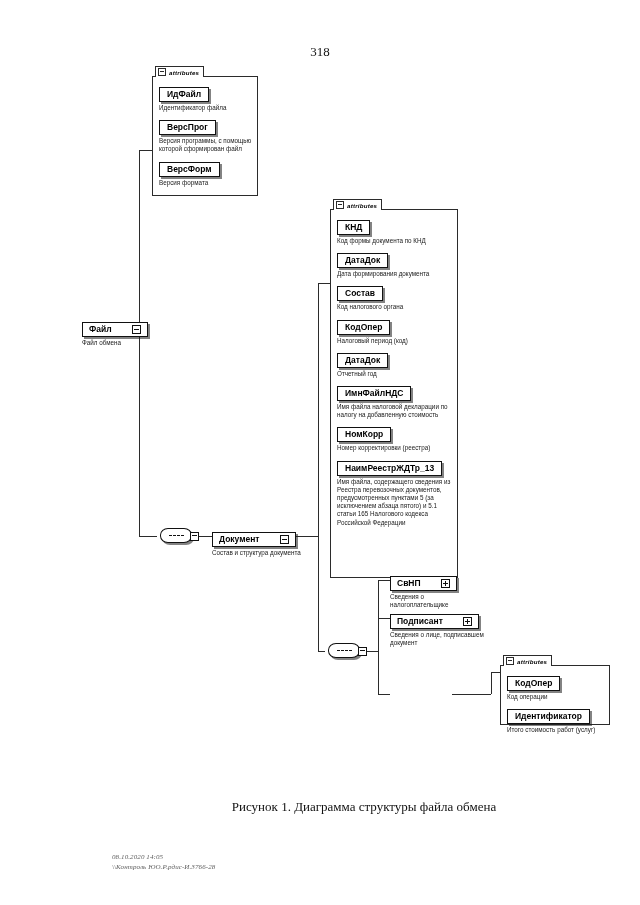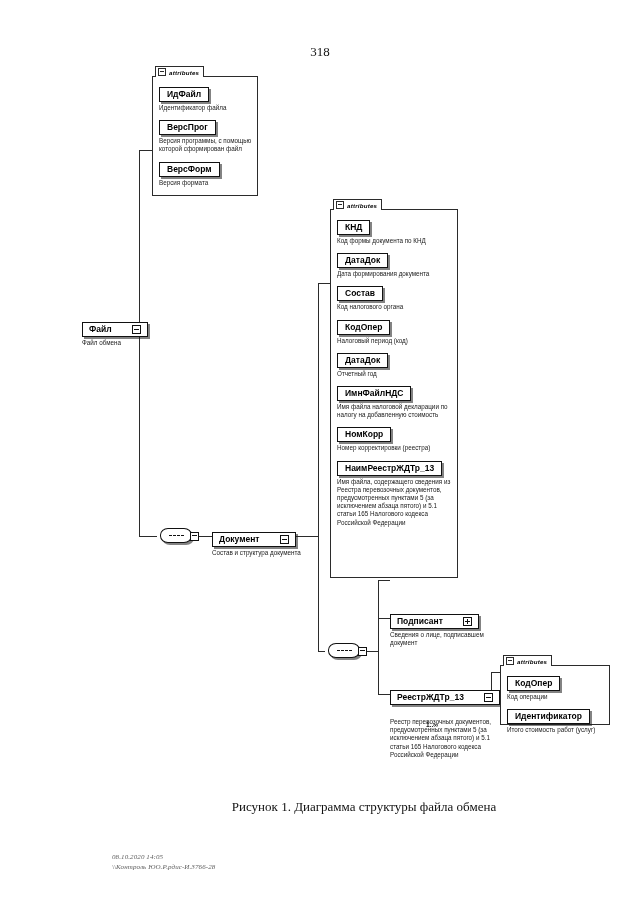--- a/index.html
+++ b/index.html
@@ -202,37 +202,36 @@
         <div class="chip attr">НаимРеестрЖДТр_13</div>
         <div class="desc">Имя файла, содержащего сведения из Реестра перевозочных документов, предусмотренных пунктами 5 (за исключением абзаца пятого) и 5.1 статьи 165 Налогового кодекса Российской Федерации</div>
       </div>
     </div>
 
     <div class="seq" style="left:328px;top:643px;">
       <span class="dots"></span>
       <span class="seqport"></span>
     </div>
 
+    <div class="node" style="left:390px;top:572px;">
+      <div class="chip">
+        <span>СвНП</span>
+        <span class="plusbox"></span>
+      </div>
+      <div class="cap" style="max-width:92px;">Сведения о налогоплательщике</div>
+    </div>
 
     <div class="node" style="left:390px;top:610px;">
       <div class="chip">
         <span>Подписант</span>
         <span class="plusbox"></span>
       </div>
       <div class="cap" style="max-width:100px;">Сведения о лице, подписавшем документ</div>
     </div>
 
-    <div class="node" style="left:390px;top:686px;">
-      <div class="chip">
-        <span>РеестрЖДТр_13</span>
-        <span class="minusonly"></span>
-      </div>
-      <div class="card" style="left:36px;top:16px;position:relative;display:block;">1..∞</div>
-      <div class="cap" style="max-width:120px;margin-top:6px;">Реестр перевозочных документов, предусмотренных пунктами 5 (за исключением абзаца пятого) и 5.1 статьи 165 Налогового кодекса Российской Федерации</div>
-    </div>
 
     <div class="attrbox" style="left:500px;top:665px;width:110px;height:60px;">
       <div class="attrtab">
         <span class="minusbox"></span>
         <span>attributes</span>
       </div>
       <div class="attrinner">
         <div class="chip attr">КодОпер</div>
         <div class="desc">Код операции</div>
         <div class="chip attr">Идентификатор</div>

